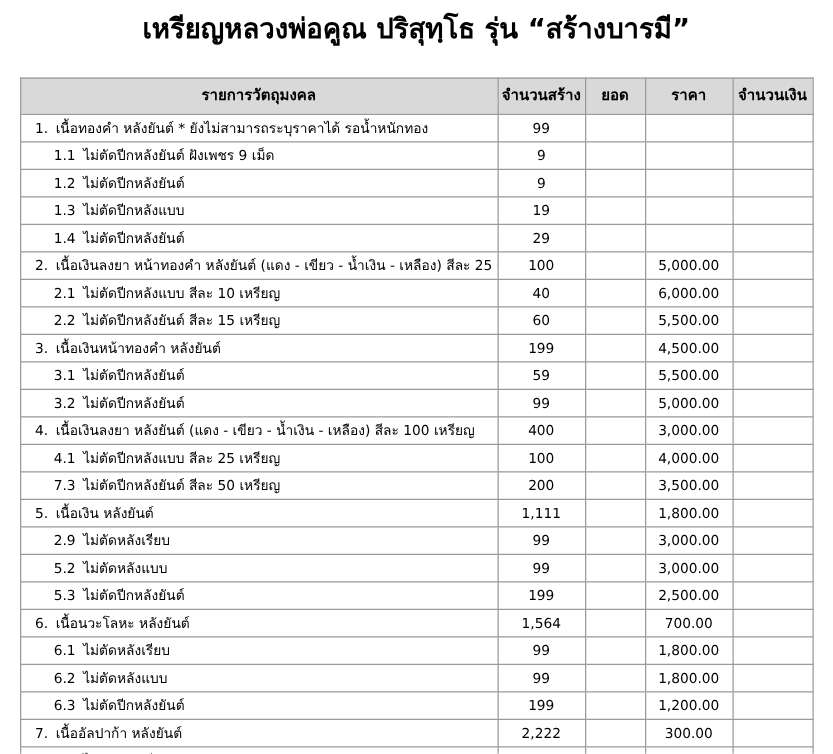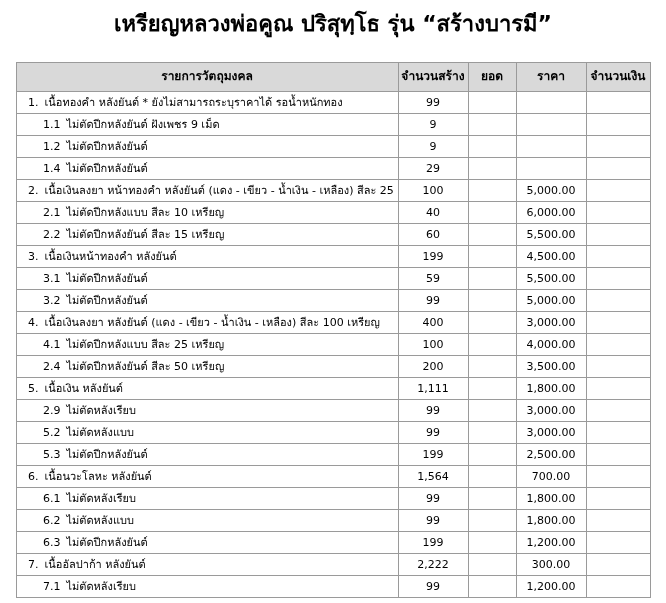--- a/index.html
+++ b/index.html
@@ -133,20 +133,27 @@
           <td class="num"></td>
         </tr>
         <tr class="lvl2">
           <td class="name"><span class="idx">1.2</span><span class="txt">ไม่ตัดปีกหลังยันต์</span></td>
           <td class="num">9</td>
           <td class="num"></td>
           <td class="num"></td>
           <td class="num"></td>
         </tr>
         <tr class="lvl2">
+          <td class="name"><span class="idx">1.3</span><span class="txt">ไม่ตัดปีกหลังแบบ</span></td>
+          <td class="num">19</td>
+          <td class="num"></td>
+          <td class="num"></td>
+          <td class="num"></td>
+        </tr>
+        <tr class="lvl2">
           <td class="name"><span class="idx">1.4</span><span class="txt">ไม่ตัดปีกหลังยันต์</span></td>
           <td class="num">29</td>
           <td class="num"></td>
           <td class="num"></td>
           <td class="num"></td>
         </tr>
         <tr class="lvl1">
           <td class="name"><span class="idx">2.</span><span class="txt">เนื้อเงินลงยา หน้าทองคำ หลังยันต์ (แดง - เขียว - น้ำเงิน - เหลือง)  สีละ 25 เหรียญ</span></td>
           <td class="num">100</td>
           <td class="num"></td>
@@ -196,21 +203,21 @@
           <td class="num"></td>
         </tr>
         <tr class="lvl2">
           <td class="name"><span class="idx">4.1</span><span class="txt">ไม่ตัดปีกหลังแบบ สีละ 25 เหรียญ</span></td>
           <td class="num">100</td>
           <td class="num"></td>
           <td class="num">4,000.00</td>
           <td class="num"></td>
         </tr>
         <tr class="lvl2">
-          <td class="name"><span class="idx">2.4</span><span class="txt">ไม่ตัดปีกหลังยันต์ สีละ 50 เหรียญ</span></td>
+          <td class="name"><span class="idx">7.3</span><span class="txt">ไม่ตัดปีกหลังยันต์ สีละ 50 เหรียญ</span></td>
           <td class="num">200</td>
           <td class="num"></td>
           <td class="num">3,500.00</td>
           <td class="num"></td>
         </tr>
         <tr class="lvl1">
           <td class="name"><span class="idx">5.</span><span class="txt">เนื้อเงิน หลังยันต์</span></td>
           <td class="num">1,111</td>
           <td class="num"></td>
           <td class="num">1,800.00</td>

